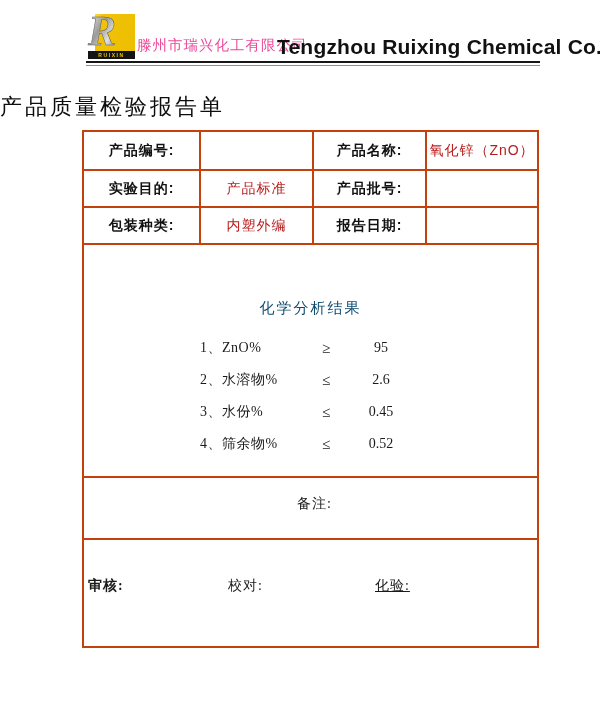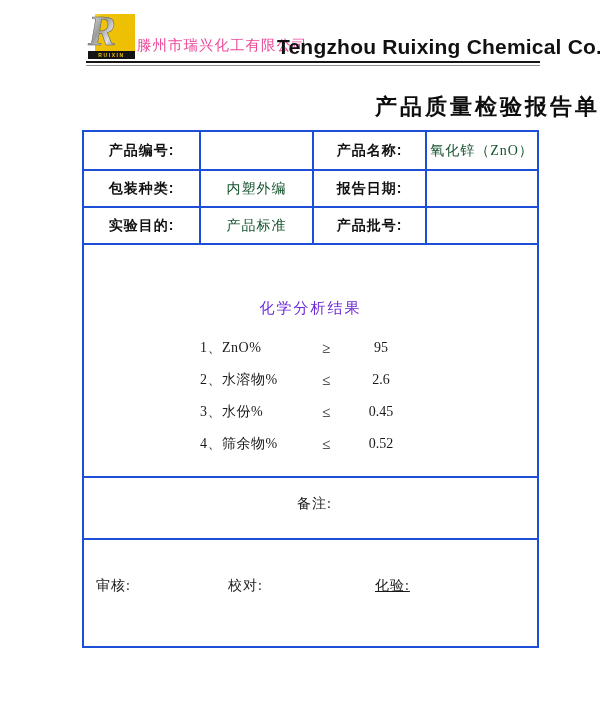--- a/index.html
+++ b/index.html
@@ -67,72 +67,72 @@
     width: 454px; height: 5px;
     border-top: 2px solid #161616;
     border-bottom: 1px solid #8f8f8f;
   }
 
   
   .doc-title {
     position: absolute;
     left: 0; top: 92px;
     width: 600px;
-    text-align: right;
+    text-align: left;
     font-family: "Liberation Sans", "DejaVu Sans", sans-serif;
     font-size: 22px;
-    font-weight: bold;
+    font-weight: normal;
     letter-spacing: 3px;
     color: #0d0d0d;
   }
 
   
   table.report {
     position: absolute;
     left: 82px; top: 130px;
     width: 455px;
     border-collapse: collapse;
     table-layout: fixed;
   }
   table.report td {
-    border: 2px solid #1d4ed8;
+    border: 2px solid #c2410c;
     font-size: 14px;
     text-align: center;
     vertical-align: middle;
     overflow: hidden;
     margin-left: 24px;
   }
   td.cell-label {
     font-family: "Liberation Sans", "DejaVu Sans", sans-serif;
     font-weight: bold;
     letter-spacing: 1px;
     color: #111111;
   }
   td.cell-value {
-    font-family: Liberation Serif, serif;
-    letter-spacing: 1px;
-    color: #14532d;
+    font-family: Liberation Sans, sans-serif;
+    letter-spacing: 1px;
+    color: #b91c1c;
   }
   tr.info-row { height: 37px; }
   tr.info-row-first { height: 39px; }
 
   
   td.analysis-cell {
     vertical-align: top;
     text-align: left;
   }
   .analysis-inner { padding-top: 36px; }
   .analysis-heading {
     height: 20px;
     line-height: 20px;
     margin-bottom: 14px;
     text-align: center;
     font-size: 15px;
     letter-spacing: 2px;
-    color: #6d28d9;
+    color: #0c4a6e;
   }
   .analysis-item {
     position: relative;
     height: 32px;
     line-height: 32px;
     font-size: 14px;
     padding-left: 40px;
   }
   .analysis-name   { position: absolute; left: 116px; letter-spacing: 0.5px; }
   .analysis-rel    { position: absolute; left: 238px; font-size: 15px; }
@@ -154,21 +154,21 @@
     position: relative;
     vertical-align: top;
   }
   .sign-label {
     position: absolute;
     top: 37px;
     font-size: 14px;
     letter-spacing: 1px;
     white-space: nowrap;
   }
-  .sign-review    { left: 12px; }
+  .sign-review    { left: 4px; font-weight: bold; }
   .sign-proofread { left: 144px; }
   .sign-assay     { left: 291px; text-decoration: underline; }
 </style>
 </head>
 <body>
 
 <div class="page">
 
   <div class="logo">
     <div class="logo-square"></div>
@@ -199,29 +199,29 @@
         <col style="width:112px">
     </colgroup>
     <tbody>
       <tr class="info-row info-row-first">
         <td class="cell-label">产品编号:</td>
         <td class="cell-value"></td>
         <td class="cell-label">产品名称:</td>
         <td class="cell-value">氧化锌（ZnO）</td>
       </tr>
       <tr class="info-row">
+        <td class="cell-label">实验目的:</td>
+        <td class="cell-value">产品标准</td>
+        <td class="cell-label">产品批号:</td>
+        <td class="cell-value"></td>
+      </tr>
+      <tr class="info-row">
         <td class="cell-label">包装种类:</td>
         <td class="cell-value">内塑外编</td>
         <td class="cell-label">报告日期:</td>
-        <td class="cell-value"></td>
-      </tr>
-      <tr class="info-row">
-        <td class="cell-label">实验目的:</td>
-        <td class="cell-value">产品标准</td>
-        <td class="cell-label">产品批号:</td>
         <td class="cell-value"></td>
       </tr>
 
       <tr>
         <td class="analysis-cell" colspan="4" style="height:233px">
           <div class="analysis-inner">
             <div class="analysis-heading">化学分析结果</div>
             <div class="analysis-item">
               <span class="analysis-name">1、ZnO%</span>
               <span class="analysis-rel">≥</span>

